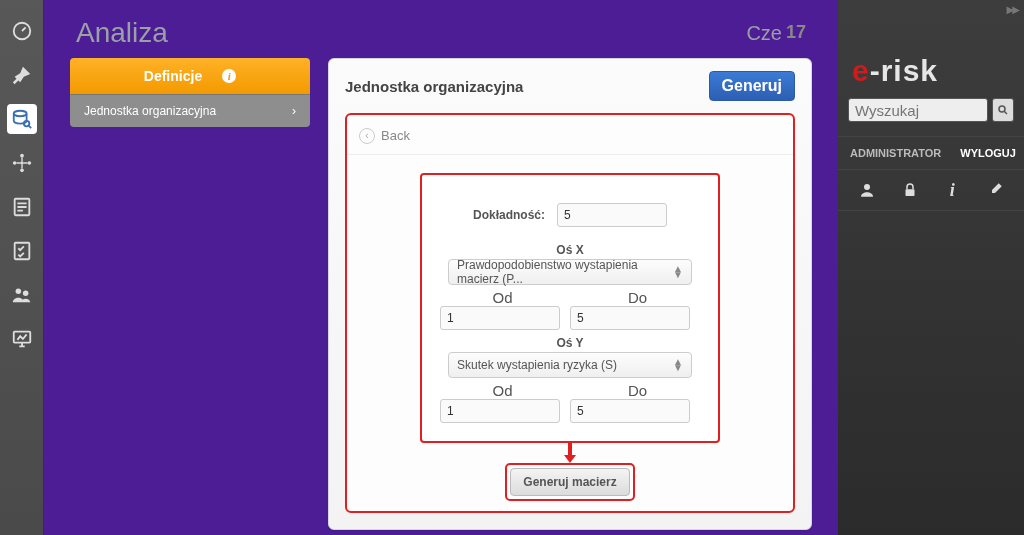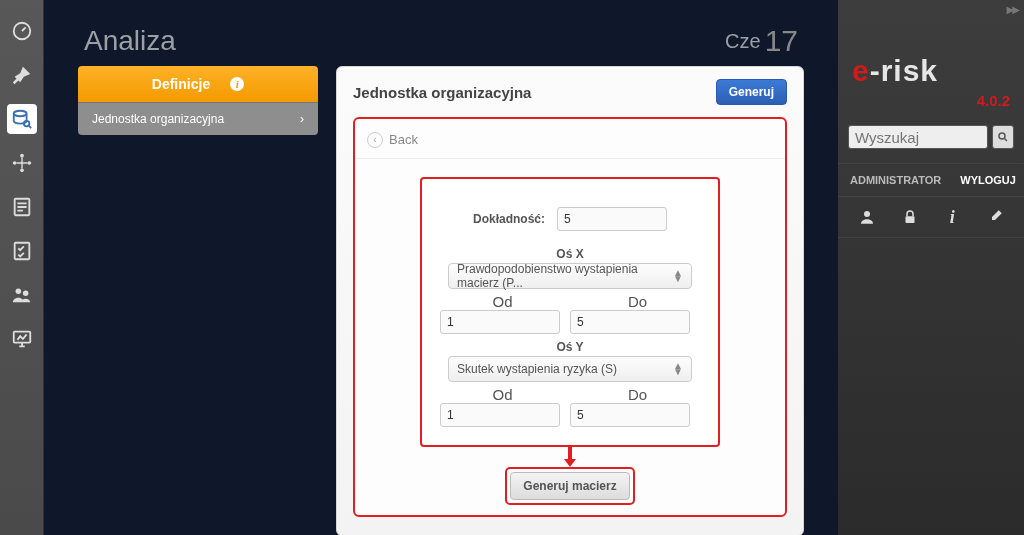--- a/index.html
+++ b/index.html
@@ -6,40 +6,40 @@
   html, body { width: 1024px; height: 535px; overflow: hidden; background: #fff; }
   .root { display: flex; width: 1024px; height: 535px; }
 
   
   .rail { width: 44px; background: linear-gradient(#585858,#4a4a4a); display: flex; flex-direction: column; align-items: center; padding-top: 16px; gap: 14px; border-right: 1px solid #333; }
   .rail .icon { width: 30px; height: 30px; display: flex; align-items: center; justify-content: center; color: #ddd; cursor: pointer; position: relative; }
   .rail .icon.active { background: #fff; border-radius: 4px; color: #333; }
   .rail svg { width: 22px; height: 22px; }
 
   
-  .main { flex: 1; background: #0f172a; position: relative; padding: 16px; }
+  .main { flex: 1; background: #4c1d95; position: relative; padding: 8px; }
   .topbar { height: 50px; display: flex; align-items: center; justify-content: space-between; padding: 0 24px; }
   .topbar .title { font-size: 28px; color: #9aa0a6; font-weight: 400; }
-  .topbar .date { font-size: 20px; color: #9aa0a6; display: flex; align-items: center; gap: 4px; }
-  .topbar .date .big { font-size: 30px; font-weight: normal; color: #888; }
+  .topbar .date { font-size: 20px; color: #9aa0a6; display: flex; align-items: flex-start; gap: 4px; }
+  .topbar .date .big { font-size: 18px; font-weight: bold; color: #888; }
 
   .content { display: flex; gap: 18px; padding: 0 18px; }
 
   
   .sidenav { width: 240px; }
   .nav-head { background: linear-gradient(#ffb127,#f39a00); color: #fff; font-weight: bold; font-size: 14px; padding: 10px 14px; border-radius: 4px 4px 0 0; display: flex; align-items: center; gap: 20px; justify-content: center; }
   .nav-head .info { display:inline-flex; width:14px;height:14px;border-radius:50%;background:#fff;color:#f39a00;align-items:center;justify-content:center;font-size:11px;font-style:italic;font-family:Georgia,serif;font-weight:bold;}
   .nav-item { background: #8e8e8e; color: #fff; font-size: 12px; padding: 9px 14px; border-top: 1px solid #777; display: flex; justify-content: space-between; align-items: center; cursor: pointer; border-radius: 0 0 4px 4px;}
   .nav-item .chev { font-size: 12px; }
 
   
   .panel { flex: 1; background: linear-gradient(#fbfbfb,#f3f3f3); border: 1px solid #d7d7d7; border-radius: 6px; box-shadow: 0 1px 2px rgba(0,0,0,0.08); padding: 0; min-height: 470px; position:relative;}
   .panel-head { display: flex; justify-content: space-between; align-items: center; padding: 12px 16px; }
   .panel-head .ptitle { font-weight: bold; font-size: 15px; color: #444; }
-  .btn-primary { background: linear-gradient(#3b7bd6,#2c5fb2); color: #fff; border: 1px solid #2a5aa9; border-radius: 4px; padding: 5px 12px; font-size: 12px; font-weight: bold; cursor: pointer; }
+  .btn-primary { background: linear-gradient(#3b7bd6,#2c5fb2); color: #fff; border: 1px solid #2a5aa9; border-radius: 4px; padding: 5px 12px; font-size: 16px; font-weight: bold; cursor: pointer; }
 
   .panel-body { margin: 0 16px 16px; border: 2px solid #e02020; border-radius: 6px; background: #fdfdfd; padding: 0; position: relative; }
 
   .back-row { padding: 10px 12px; border-bottom: 1px solid #eee; }
   .back-btn { display: inline-flex; align-items: center; gap: 6px; color: #888; font-size: 13px; cursor: pointer; }
   .back-btn .arr { display:inline-flex; width:16px;height:16px;border:1px solid #ccc;border-radius:50%;align-items:center;justify-content:center;font-size:10px;color:#aaa;}
 
   .form-wrap { margin: 18px auto 20px; width: 300px; border: 2px solid #e02020; border-radius: 4px; padding: 12px 18px 18px; background: #fff; }
   .row { display: flex; align-items: center; justify-content: center; gap: 12px; margin: 16px 0; }
   .lbl { font-size: 12px; color: #555; font-weight: bold; }
@@ -225,21 +225,20 @@
     </div>
   </div>
 
   <div class="rsb">
     <div class="tri">▶▶</div>
     <div class="logo">
       <div class="l1">
         <span class="e">e</span><span class="rest">-risk</span>
       </div>
     </div>
-    <div class="ver">4.0.2</div>
     <div class="search">
       <input type="text" placeholder="Wyszukaj" style="">
       <div class="sbtn">
         <svg width="12" height="12" viewBox="0 0 24 24" fill="none" stroke="#555" stroke-width="3">
             <circle cx="10" cy="10" r="6"></circle>
             <path d="M15 15l5 5"></path>
           </svg>
       </div>
     </div>
     <div class="userrow">

